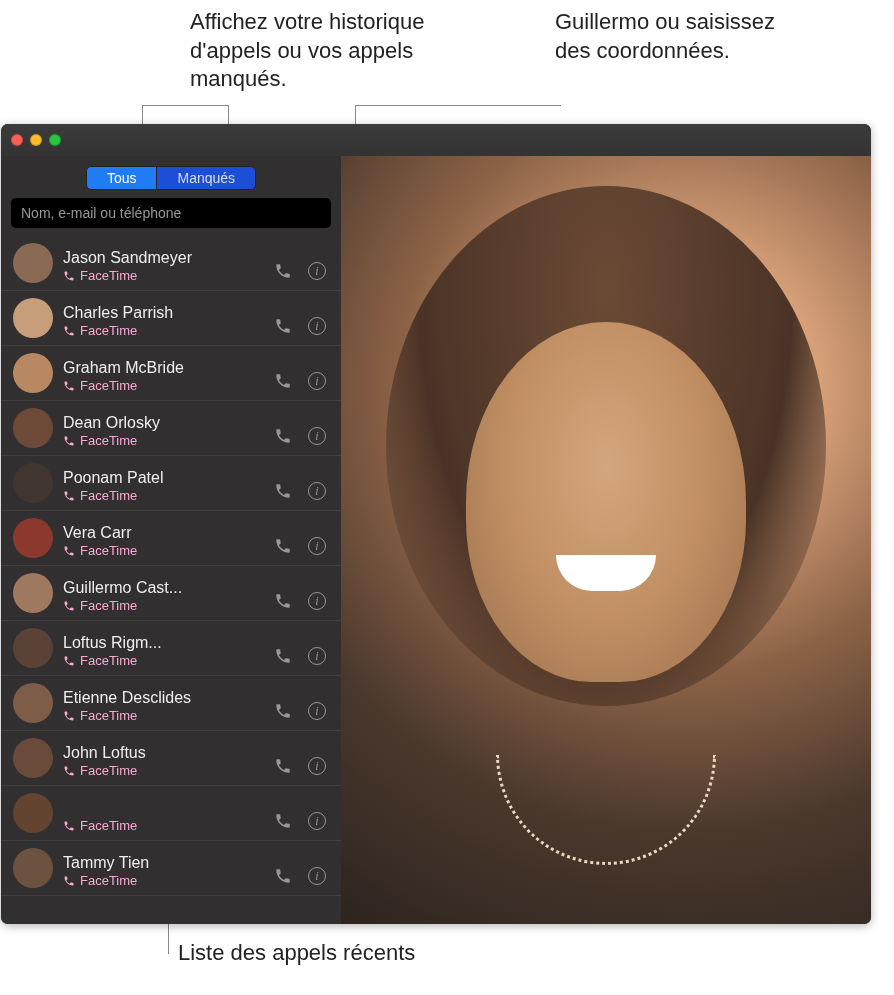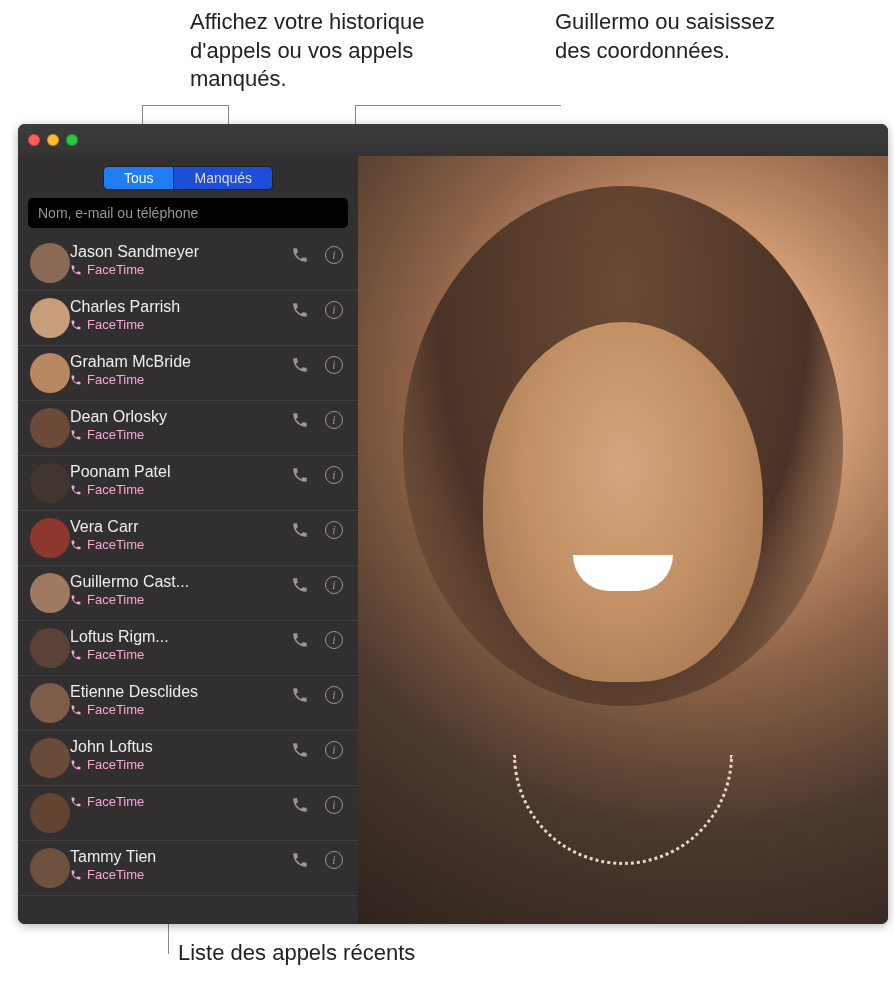--- a/index.html
+++ b/index.html
@@ -12,21 +12,21 @@
     }
     .callout {
       position: absolute;
       font-size: 22px;
       color: #222;
       line-height: 1.3;
     }
     .window {
       position: absolute;
       top: 124px;
-      left: 18px;
+      left: 1px;
       width: 870px;
       height: 800px;
       background: #2a2a2a;
       border-radius: 7px;
       overflow: hidden;
       box-shadow: 0 2px 10px rgba(0,0,0,0.3);
       display: flex;
       flex-direction: column;
     }
     .titlebar {
@@ -78,24 +78,24 @@
       color: #ddd;
       font-size: 14px;
     }
     .search::placeholder { color: #9a9598; }
     .list {
       flex: 1;
       overflow-y: auto;
     }
     .row {
       display: flex;
-      align-items: flex-start;
+      align-items: flex-end;
       padding: 7px 12px;
       border-bottom: 0.5px solid rgba(255,255,255,0.08);
-      gap: 0;
+      gap: 10px;
     }
     .avatar {
       width: 40px; height: 40px; border-radius: 50%;
       flex-shrink: 0;
       display: flex; align-items: center; justify-content: center;
       font-size: 15px; color: #fff; font-weight: 500;
     }
     .row-text { flex: 1; min-width: 0; }
     .row-name {
       color: #eee; font-size: 16px; font-weight: 500;

